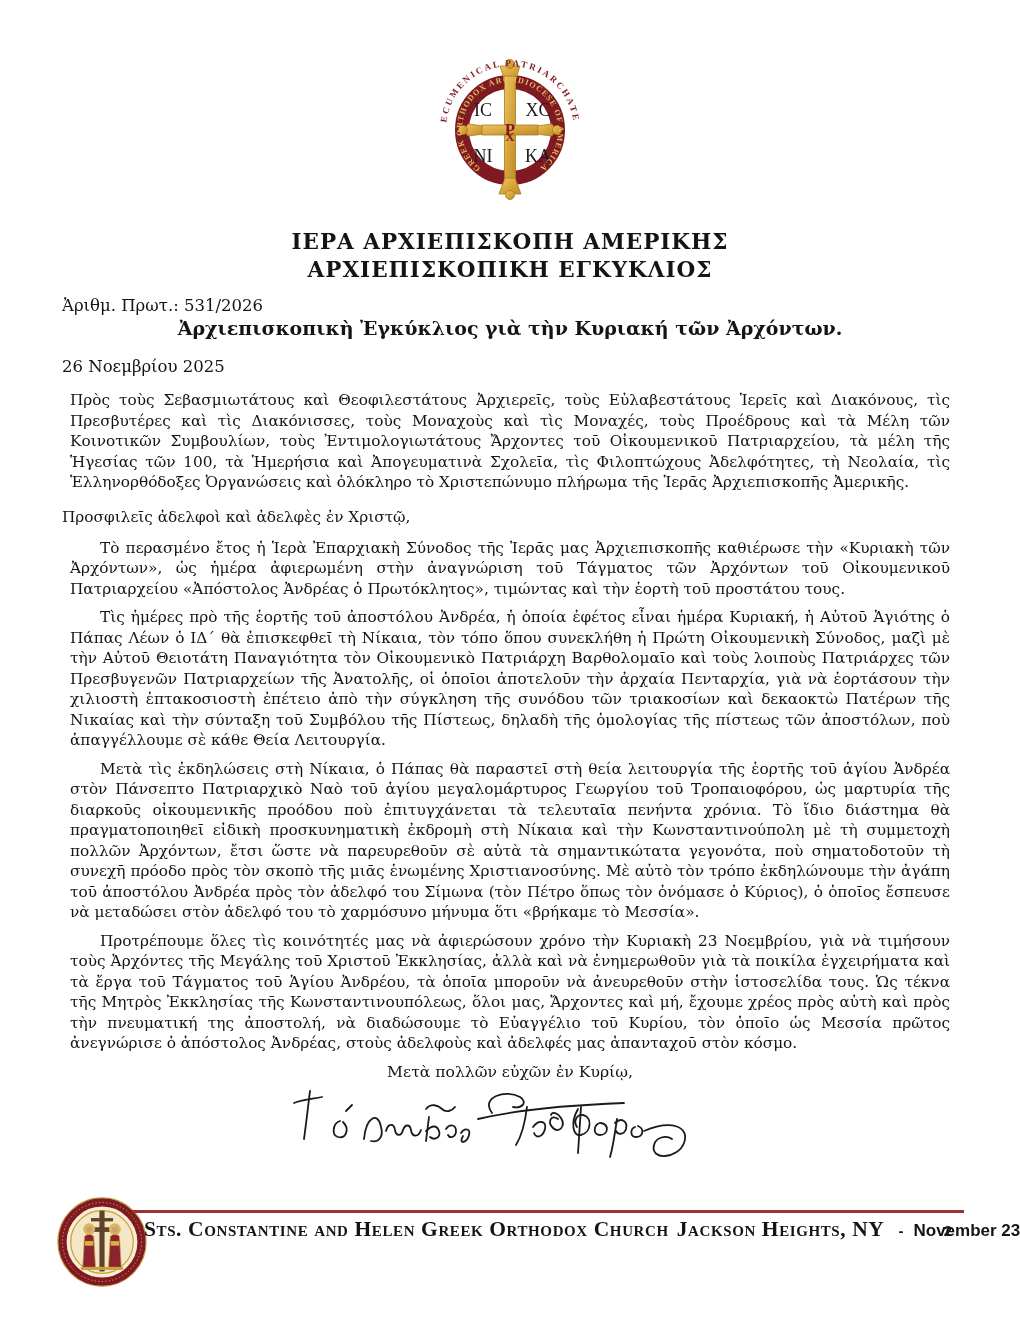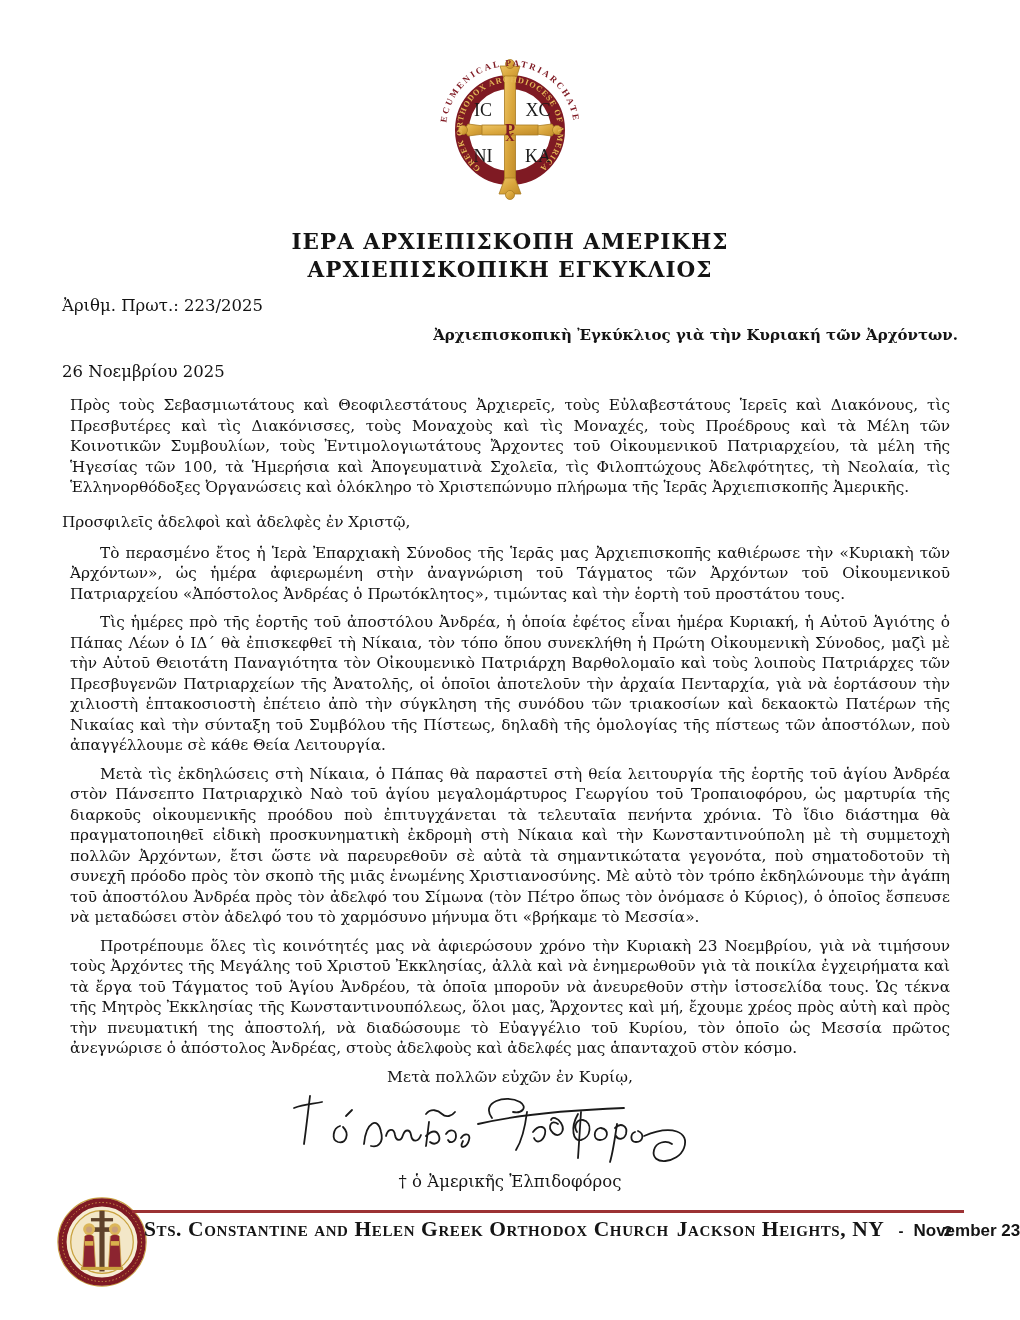--- a/index.html
+++ b/index.html
@@ -15,21 +15,21 @@
   .content{padding:46px 62px 0 62px;}
 
   
   .logo-wrap{width:200px;margin:0 auto;}
   .title{
     text-align:center;font-weight:bold;font-size:21.5px;line-height:28px;
     letter-spacing:1px;margin-top:14px;
   }
   .ref-row{font-size:16.5px;margin-top:12px;}
   .subject{
-    text-align:right;font-weight:bold;font-size:15px;margin-top:11px;
+    text-align:center;font-weight:bold;font-size:19px;margin-top:2px;
   }
   .date-row{font-size:16.5px;margin-top:18px;}
 
   
   .para{
     font-size:15.3px;line-height:20.5px;text-align:justify;
     margin:8px;margin-top:11px;
   }
   .para.indent{text-indent:30px;margin-top:0;}
   .salutation{margin-top:14px;}
@@ -130,21 +130,21 @@
           <textPath href="#outerArc" startOffset="50%" text-anchor="middle">ECUMENICAL PATRIARCHATE</textPath>
         </text>
       </svg>
     </div>
 
     <div class="title">
       <div>ΙΕΡΑ ΑΡΧΙΕΠΙΣΚΟΠΗ ΑΜΕΡΙΚΗΣ</div>
       <div>ΑΡΧΙΕΠΙΣΚΟΠΙΚΗ ΕΓΚΥΚΛΙΟΣ</div>
     </div>
 
-    <div class="ref-row">Ἀριθμ. Πρωτ.: 223/2025</div>
+    <div class="ref-row">Ἀριθμ. Πρωτ.: 531/2026</div>
 
     <div class="subject">Ἀρχιεπισκοπικὴ Ἐγκύκλιος γιὰ τὴν Κυριακή τῶν Ἀρχόντων.</div>
 
     <div class="date-row">26 Νοεμβρίου 2025</div>
 
     <p class="para salutation">Πρὸς τοὺς Σεβασμιωτάτους καὶ Θεοφιλεστάτους Ἀρχιερεῖς, τοὺς Εὐλαβεστάτους Ἱερεῖς καὶ Διακόνους, τὶς Πρεσβυτέρες καὶ τὶς Διακόνισσες, τοὺς Μοναχοὺς καὶ τὶς Μοναχές, τοὺς Προέδρους καὶ τὰ Μέλη τῶν Κοινοτικῶν Συμβουλίων, τοὺς Ἐντιμολογιωτάτους Ἄρχοντες τοῦ Οἰκουμενικοῦ Πατριαρχείου, τὰ μέλη τῆς Ἡγεσίας τῶν 100, τὰ Ἡμερήσια καὶ Ἀπογευματινὰ Σχολεῖα, τὶς Φιλοπτώχους Ἀδελφότητες, τὴ Νεολαία, τὶς Ἑλληνορθόδοξες Ὀργανώσεις καὶ ὁλόκληρο τὸ Χριστεπώνυμο πλήρωμα τῆς Ἱερᾶς Ἀρχιεπισκοπῆς Ἀμερικῆς.</p>
 
 
     <div class="greeting">Προσφιλεῖς ἀδελφοὶ καὶ ἀδελφὲς ἐν Χριστῷ,</div>
 
@@ -174,21 +174,20 @@
         <path d="M298,26 C290,40 293,54 301,52 C311,50 313,34 303,32 C297,31 293,38 297,44"></path>
         <path d="M301,24 L298,70"></path>
         <path d="M320,40 C313,42 313,52 320,52 C328,52 330,42 321,40"></path>
         <path d="M337,36 C335,50 333,64 330,74"></path>
         <path d="M335,40 C341,34 348,38 346,46 C344,52 338,52 336,48"></path>
         <path d="M355,44 C350,46 350,54 356,54 C363,54 365,46 358,43"></path>
         <path d="M364,48 C392,36 410,44 404,60 C398,76 370,78 374,62 C376,54 386,52 392,56"></path>
       </svg>
     </div>
 
-    <div class="signed-name">† ὁ Ἀμερικῆς Ἐλπιδοφόρος</div>
   </div>
 
   <div class="footer">
     <div class="footer-seal">
       <svg width="92" height="92" viewBox="0 0 100 100">
         <circle cx="50" cy="50" r="48" fill="#ffffff" stroke="#c9a23f" stroke-width="1.2"></circle>
         <circle cx="50" cy="50" r="43" fill="#f6edd3" stroke="#7f1a23" stroke-width="9"></circle>
         <circle cx="50" cy="50" r="43" fill="none" stroke="#d9b04c" stroke-width="1" stroke-dasharray="1.5,2.4" opacity="0.9"></circle>
         <circle cx="50" cy="50" r="34" fill="#f3e7c8" stroke="#c9a23f" stroke-width="1.4"></circle>
 

